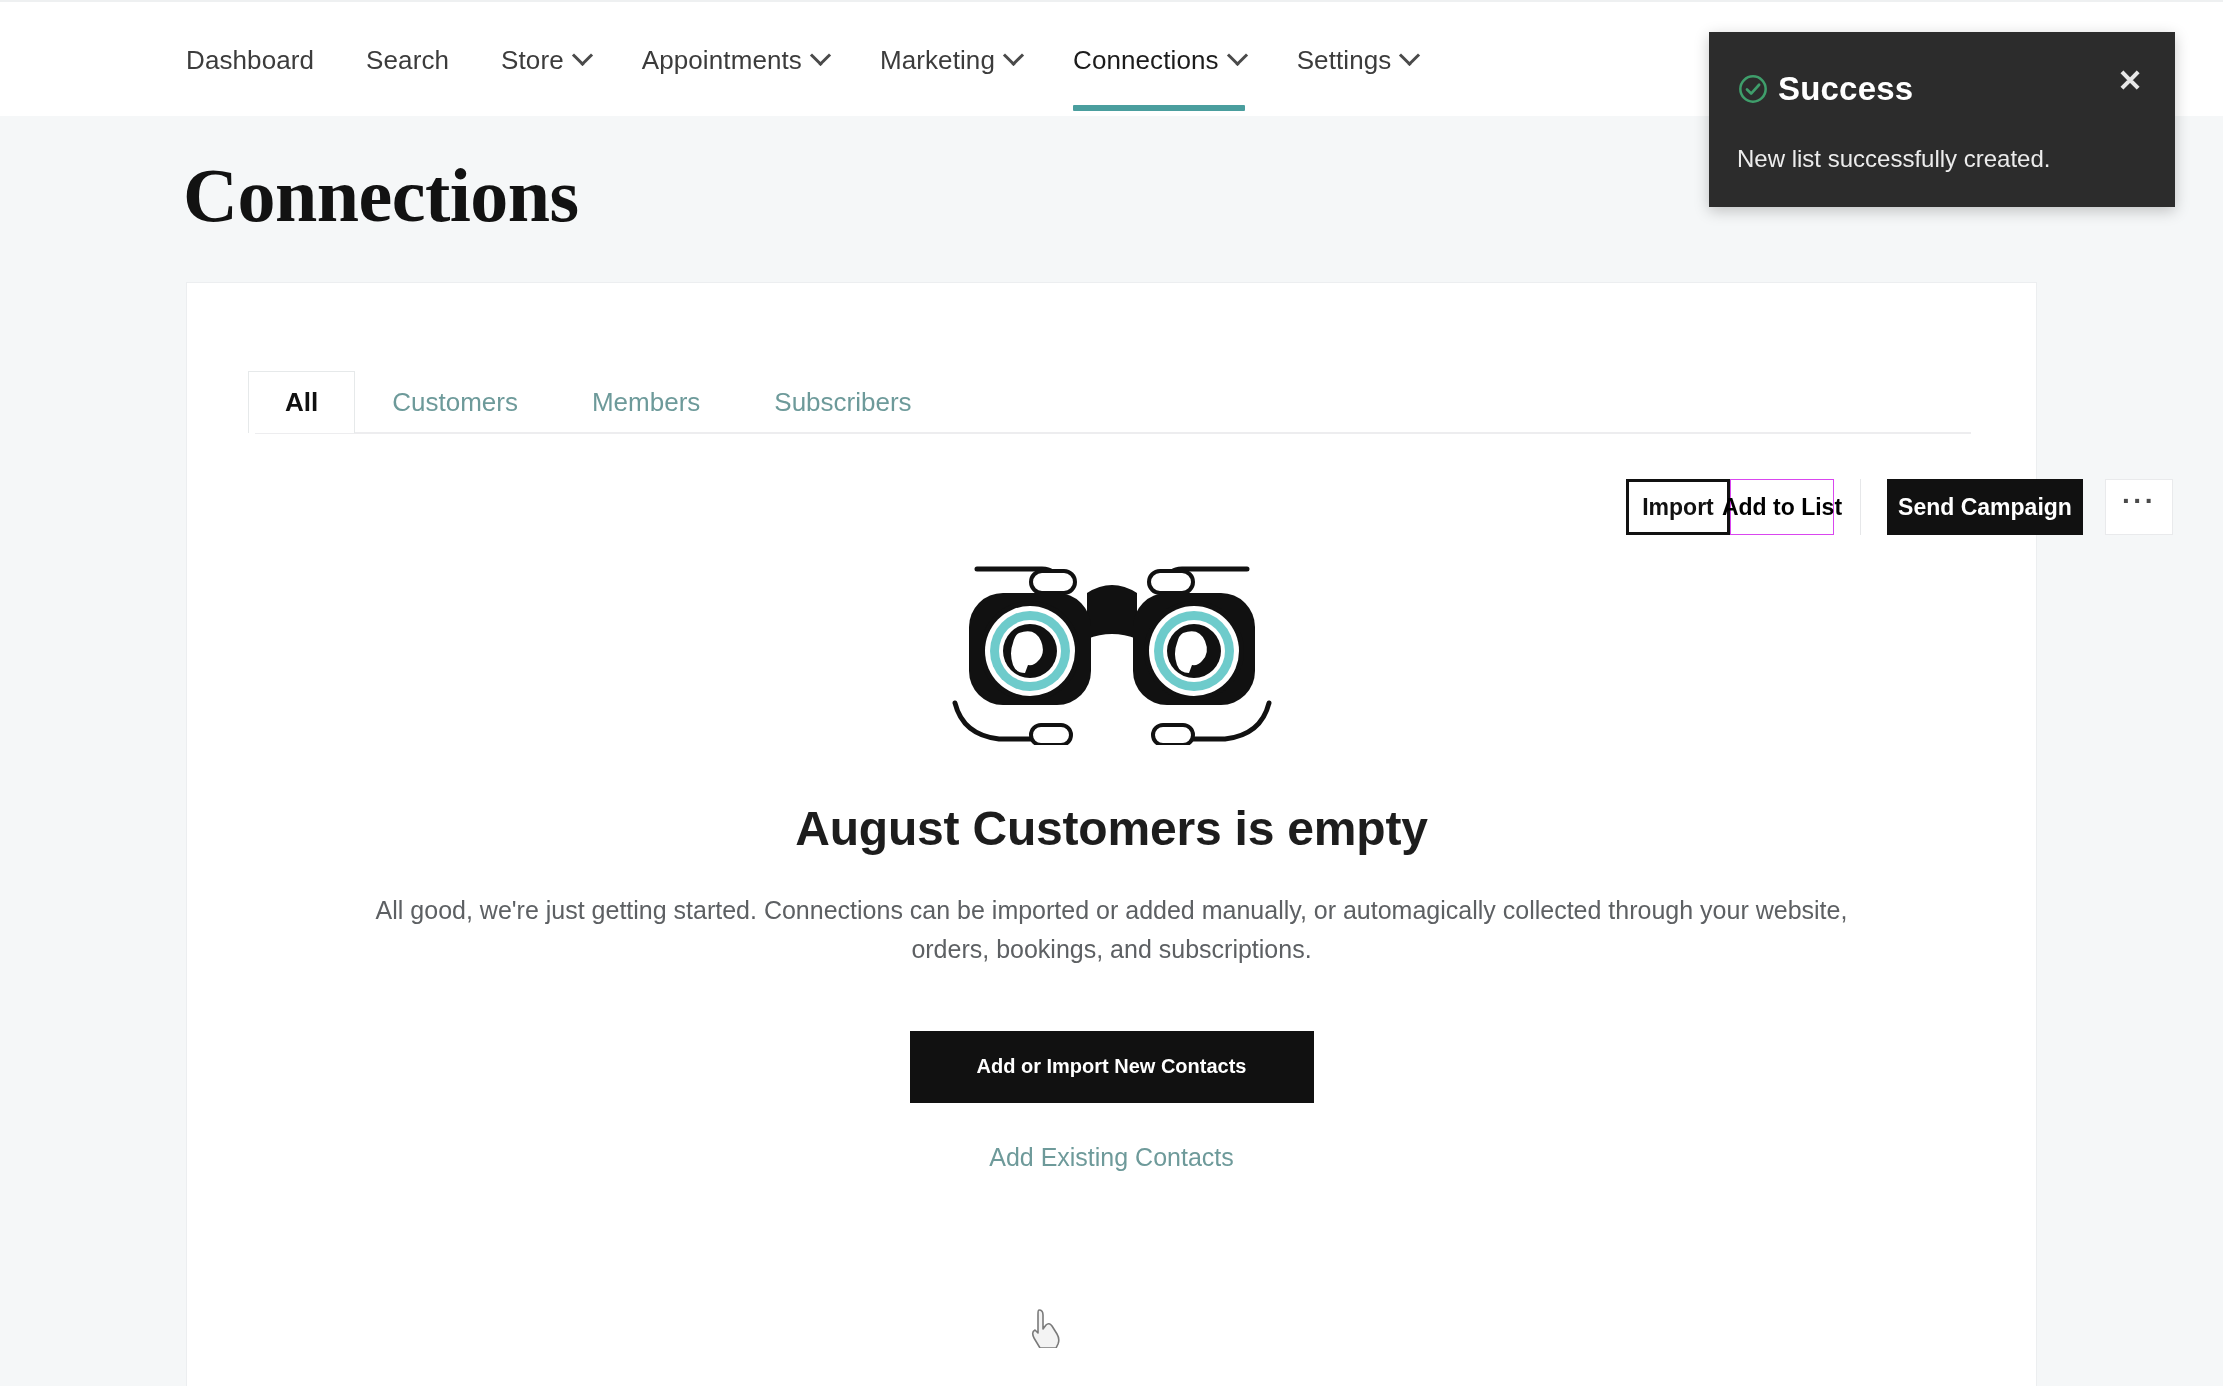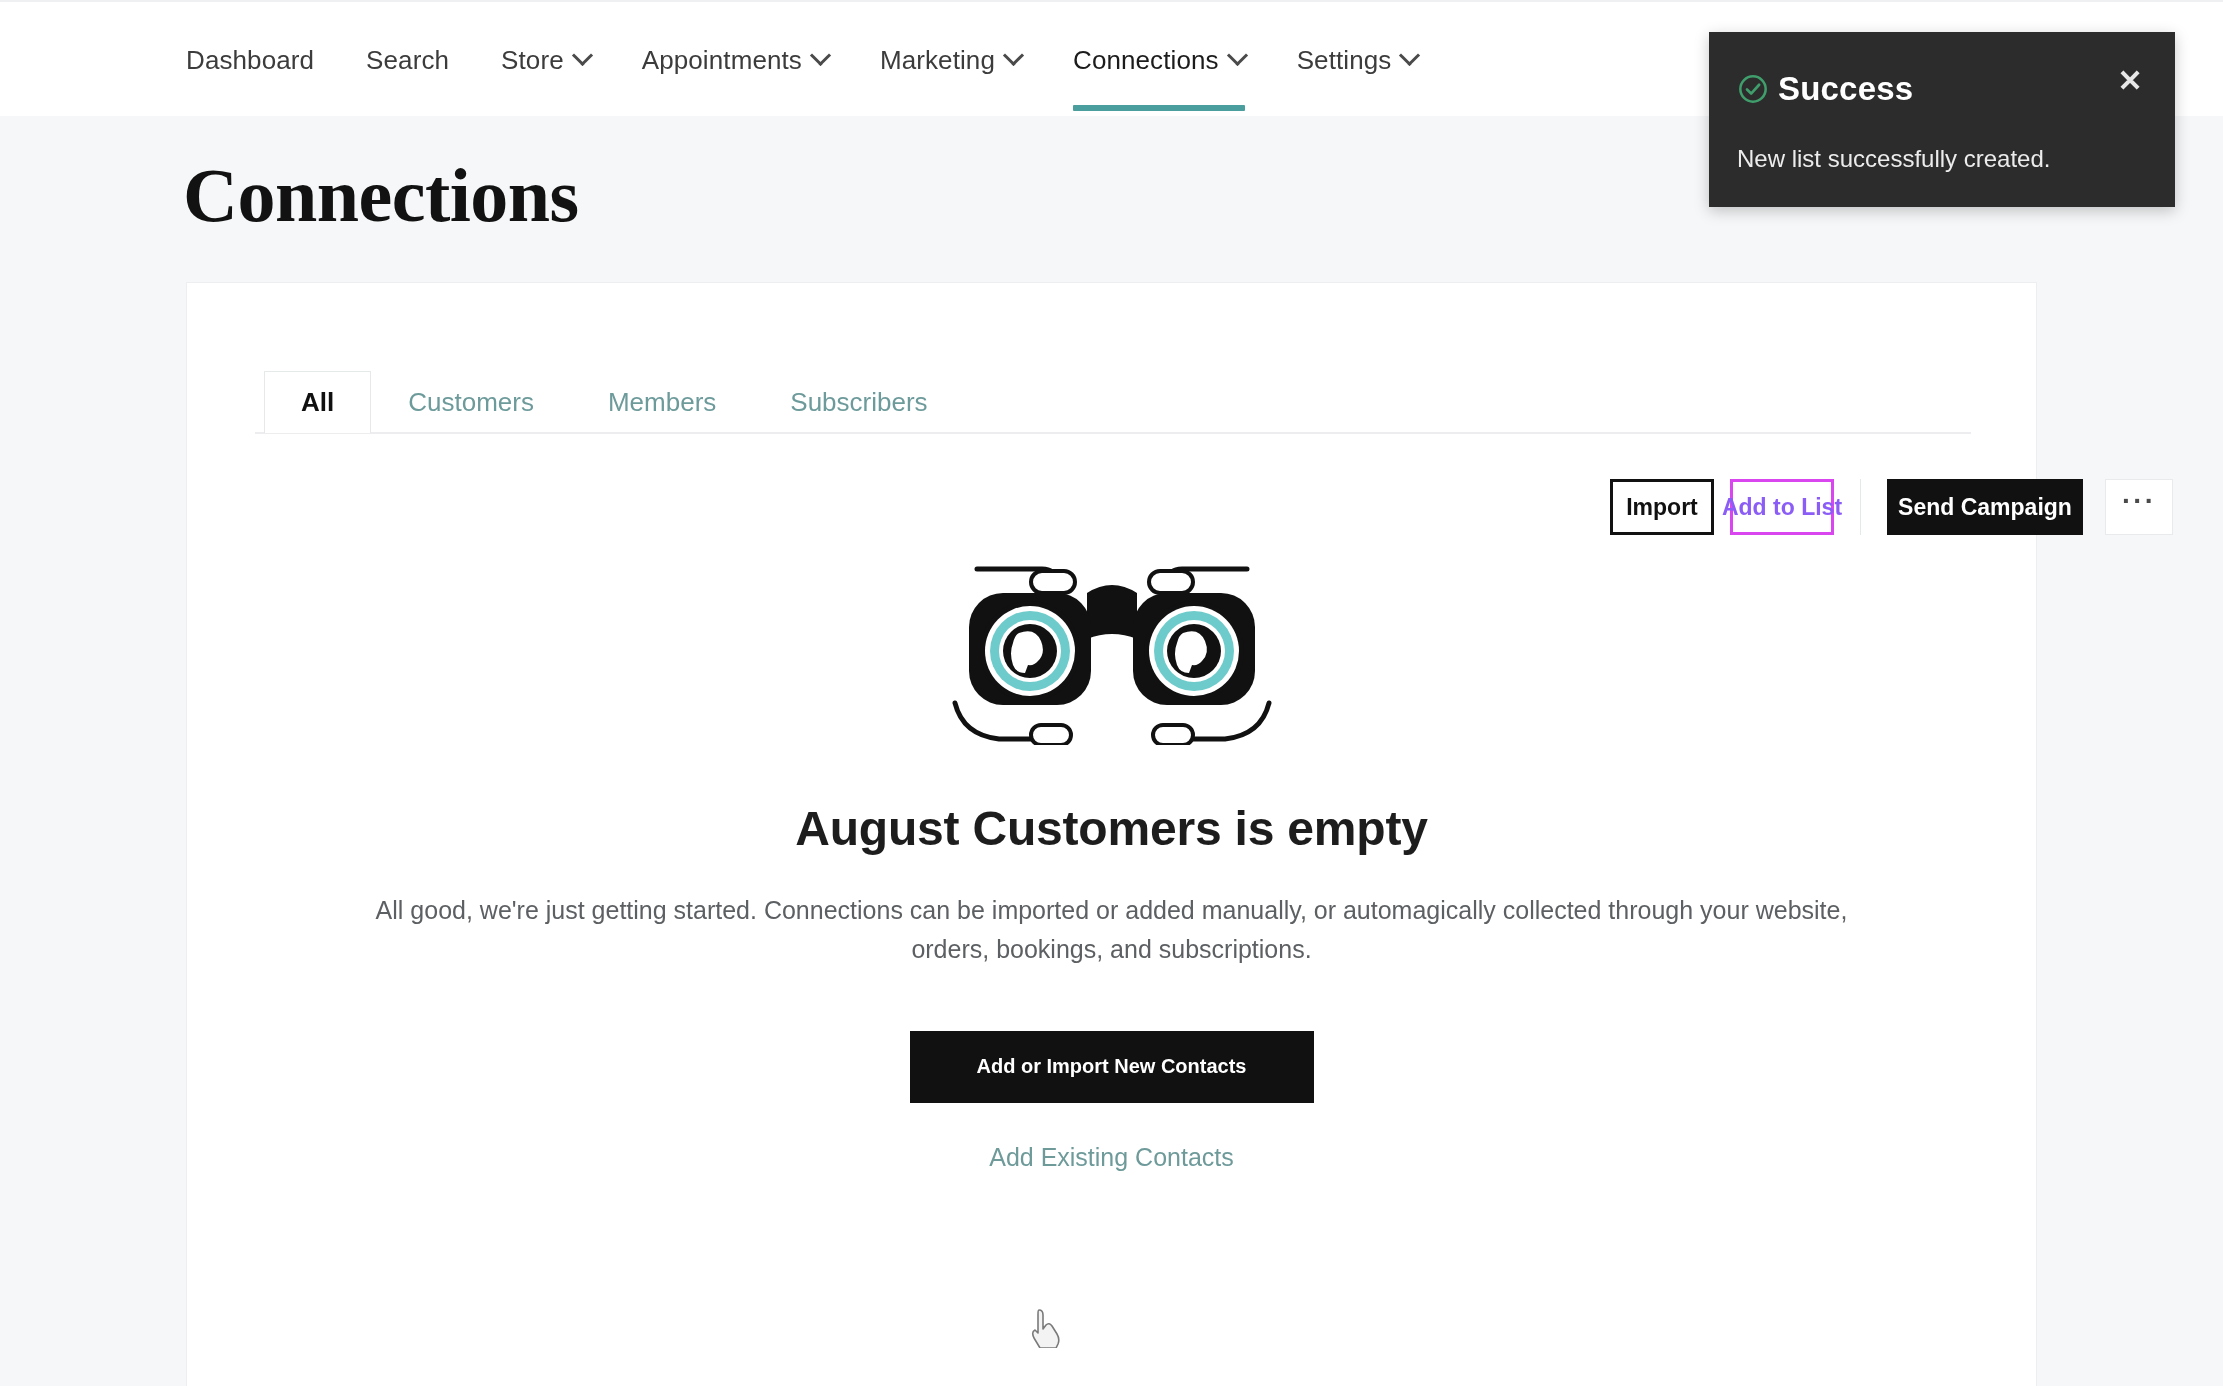--- a/index.html
+++ b/index.html
@@ -107,21 +107,21 @@
     top: 282px;
     width: 1851px;
     height: 1110px;
     background: #ffffff;
     border: 1px solid #eceef0;
   }
 
   
   .tabs {
     position: absolute;
-    left: 68px;
+    left: 52px;
     top: 88px;
     display: flex;
     align-items: flex-end;
     padding-left: 9px;
   }
   .tab {
     height: 62px;
     padding: 0 36px;
     display: flex;
     align-items: center;
@@ -215,21 +215,21 @@
     display: flex;
     align-items: center;
     justify-content: center;
     font-size: 23px;
     font-weight: bold;
     cursor: pointer;
     white-space: nowrap;
     background: #ffffff;
   }
   .btn-import { width: 104px; border: 3px solid #111111; color: #111111; }
-  .btn-addlist { width: 104px; border: 3px solid #d946ef; color: #8b5cf6; margin-left: 16px; }
+  .btn-addlist { width: 104px; border: 1px solid #d946ef; color: #000000; }
   .vrule { width: 1px; height: 56px; background: #e6e7e9; margin: 0 26px; }
   .btn-campaign { width: 196px; background: #111111; border: 1px solid #111111; color: #ffffff; }
   .btn-more {
     width: 68px; border: 1px solid #e9eaec; color: #4a4a4a;
     margin-left: 22px; font-size: 28px; letter-spacing: 2px;
     padding-bottom: 12px;
   }
 
   
   .empty {

